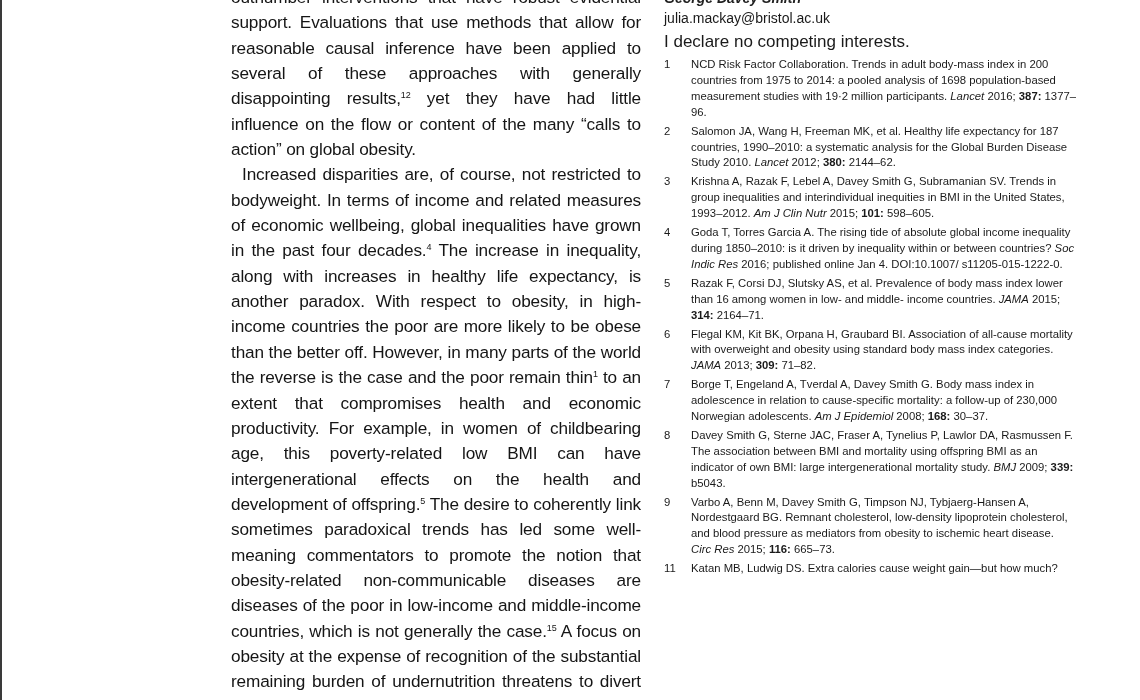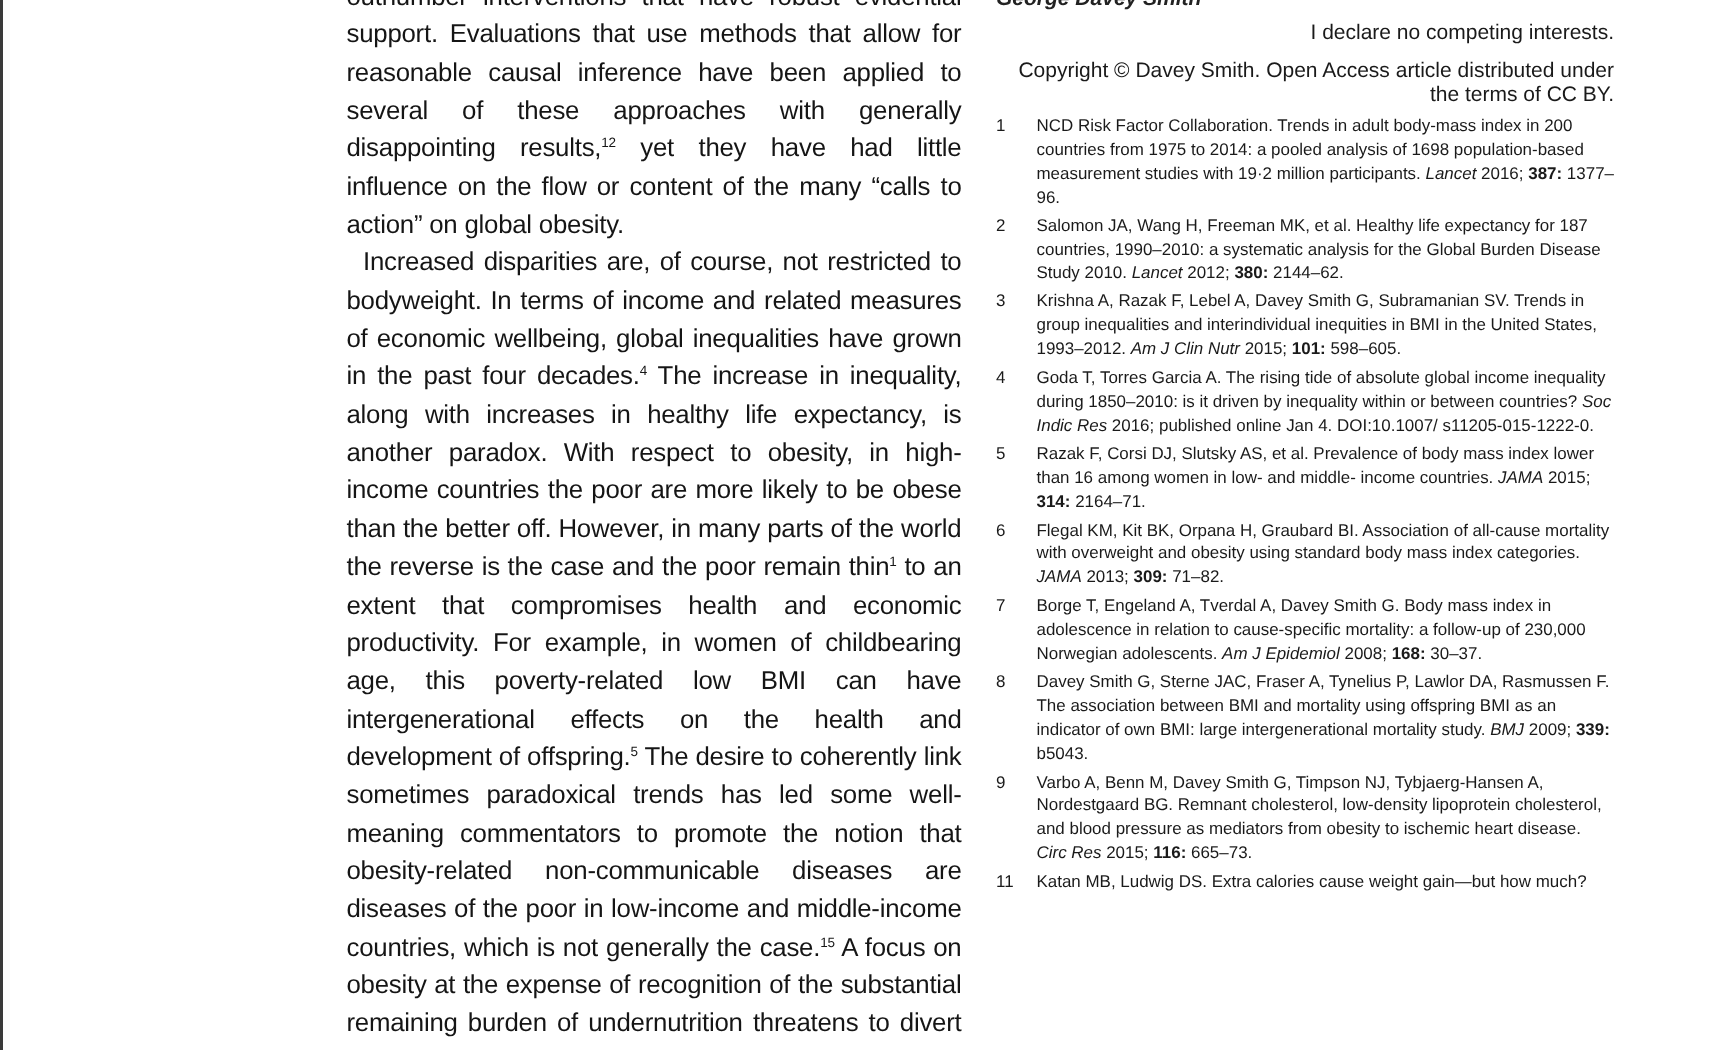--- a/index.html
+++ b/index.html
@@ -22,21 +22,21 @@
   .body-col p { margin:0; }
   .body-col p.indent { text-indent:11px; }
   .body-col sup { font-size:9px; line-height:0; vertical-align:6px; }
 
   
   .side-col {
     position:absolute; left:662px; top:-12px; width:412px; color:#1a1a1a;
   }
   .author-name { font-size:14px; line-height:20px; font-style:italic; font-weight:bold; color:#222; }
   .affil { font-size:14px; line-height:21px; }
-  .small { font-size:14px; line-height:16px; margin-top:5px;text-align:right; }
+  .small { font-size:17px; line-height:16px; margin-top:5px; }
   .copyright { margin-top:9px; }
 
   .refs { list-style:none; margin:7px 0 0 0; padding:0; }
   .ref {
     position:relative; padding-left:27px; font-size:11.3px; line-height:15.9px;
     margin-bottom:3px; color:#1a1a1a;
   }
   .ref-num { position:absolute; left:0; top:0; }
   .ref i { font-style:italic; }
   .ref b { font-weight:bold; }
@@ -47,22 +47,22 @@
 <div class="edge"></div>
 
 <div class="page">
   <div class="body-col" id="body-col">
       <p>outnumber interventions that have robust evidential support. Evaluations that use methods that allow for reasonable causal inference have been applied to several of these approaches with generally disappointing results,<sup>12</sup> yet they have had little influence on the flow or content of the many “calls to action” on global obesity.</p>
       <p class="indent">Increased disparities are, of course, not restricted to bodyweight. In terms of income and related measures of economic wellbeing, global inequalities have grown in the past four decades.<sup>4</sup> The increase in inequality, along with increases in healthy life expectancy, is another paradox. With respect to obesity, in high-income countries the poor are more likely to be obese than the better off. However, in many parts of the world the reverse is the case and the poor remain thin<sup>1</sup> to an extent that compromises health and economic productivity. For example, in women of childbearing age, this poverty-related low BMI can have intergenerational effects on the health and development of offspring.<sup>5</sup> The desire to coherently link sometimes paradoxical trends has led some well-meaning commentators to promote the notion that obesity-related non-communicable diseases are diseases of the poor in low-income and middle-income countries, which is not generally the case.<sup>15</sup> A focus on obesity at the expense of recognition of the substantial remaining burden of undernutrition threatens to divert resources away from disorders that affect the poor</p>
     </div>
 
   <div class="side-col">
     <div class="author-name">George Davey Smith</div>
+    <div class="affil">julia.mackay@bristol.ac.uk</div>
     <div class="small">I declare no competing interests.</div>
-    <div class="small copyright">Copyright © Davey Smith. Open Access article distributed under the terms of CC BY.</div>
     <ul class="refs" id="refs">
         <li class="ref"><span class="ref-num">1</span>NCD Risk Factor Collaboration. Trends in adult body-mass index in 200 countries from 1975 to 2014: a pooled analysis of 1698 population-based measurement studies with 19·2 million participants. <i>Lancet</i> 2016; <b>387:</b> 1377–96.</li>
         <li class="ref"><span class="ref-num">2</span>Salomon JA, Wang H, Freeman MK, et al. Healthy life expectancy for 187 countries, 1990–2010: a systematic analysis for the Global Burden Disease Study 2010. <i>Lancet</i> 2012; <b>380:</b> 2144–62.</li>
         <li class="ref"><span class="ref-num">3</span>Krishna A, Razak F, Lebel A, Davey Smith G, Subramanian SV. Trends in group inequalities and interindividual inequities in BMI in the United States, 1993–2012. <i>Am J Clin Nutr</i> 2015; <b>101:</b> 598–605.</li>
         <li class="ref"><span class="ref-num">4</span>Goda T, Torres Garcia A. The rising tide of absolute global income inequality during 1850–2010: is it driven by inequality within or between countries? <i>Soc Indic Res</i> 2016; published online Jan 4. DOI:10.1007/ s11205-015-1222-0.</li>
         <li class="ref"><span class="ref-num">5</span>Razak F, Corsi DJ, Slutsky AS, et al. Prevalence of body mass index lower than 16 among women in low- and middle- income countries. <i>JAMA</i> 2015; <b>314:</b> 2164–71.</li>
         <li class="ref"><span class="ref-num">6</span>Flegal KM, Kit BK, Orpana H, Graubard BI. Association of all-cause mortality with overweight and obesity using standard body mass index categories. <i>JAMA</i> 2013; <b>309:</b> 71–82.</li>
         <li class="ref"><span class="ref-num">7</span>Borge T, Engeland A, Tverdal A, Davey Smith G. Body mass index in adolescence in relation to cause-specific mortality: a follow-up of 230,000 Norwegian adolescents. <i>Am J Epidemiol</i> 2008; <b>168:</b> 30–37.</li>
         <li class="ref"><span class="ref-num">8</span>Davey Smith G, Sterne JAC, Fraser A, Tynelius P, Lawlor DA, Rasmussen F. The association between BMI and mortality using offspring BMI as an indicator of own BMI: large intergenerational mortality study. <i>BMJ</i> 2009; <b>339:</b> b5043.</li>
         <li class="ref"><span class="ref-num">9</span>Varbo A, Benn M, Davey Smith G, Timpson NJ, Tybjaerg-Hansen A, Nordestgaard BG. Remnant cholesterol, low-density lipoprotein cholesterol, and blood pressure as mediators from obesity to ischemic heart disease. <i>Circ Res</i> 2015; <b>116:</b> 665–73.</li>

